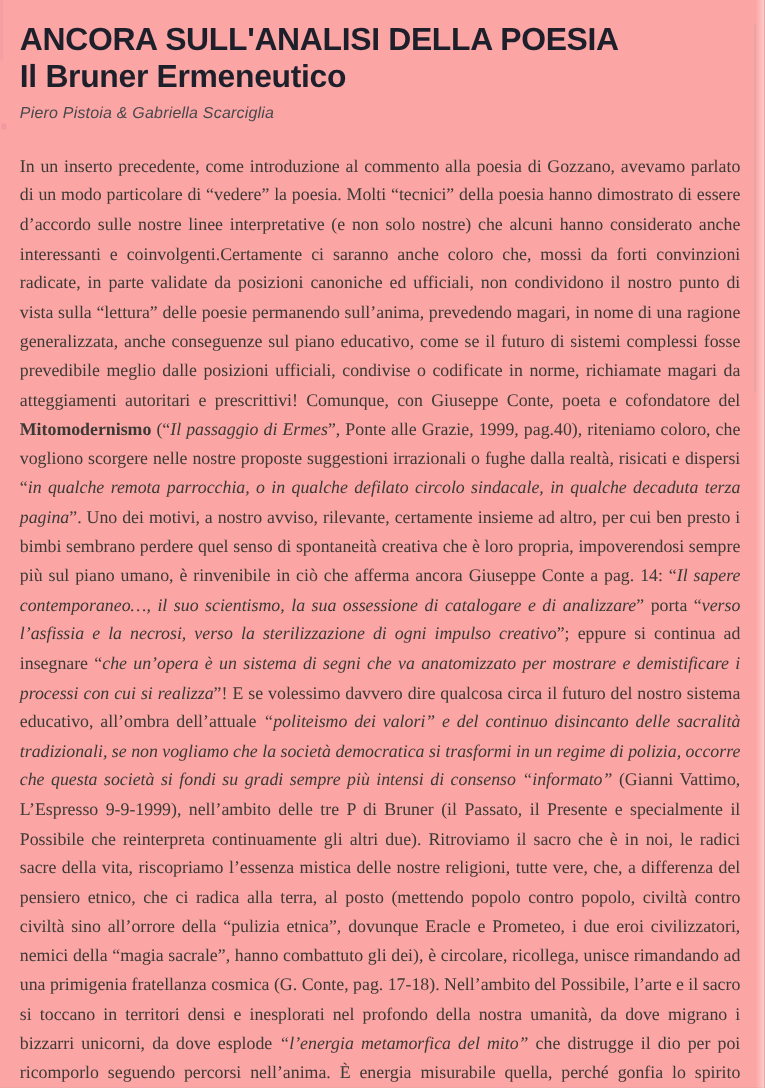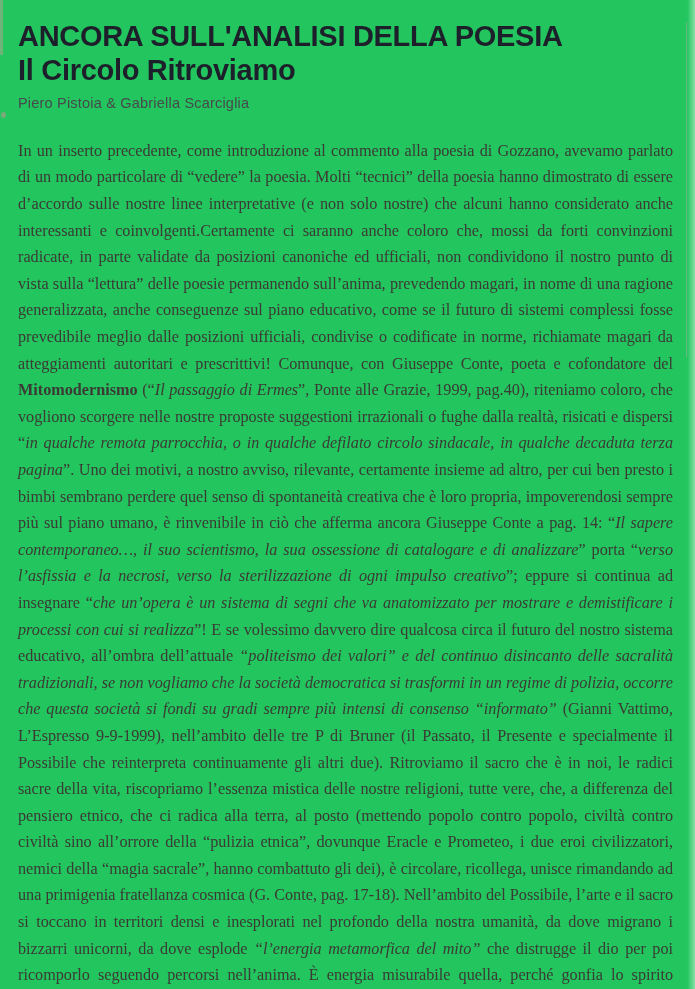--- a/index.html
+++ b/index.html
@@ -18,20 +18,21 @@
     font-family:"Liberation Sans", sans-serif;
     font-weight:700;
     font-size:29px;
     line-height:1.17;
     letter-spacing:-0.3px;
     color:#1d202a;
   }
   .authors{
     margin-top:7px;
     font-family:"Liberation Sans", sans-serif;
+    font-style:italic;
     font-size:14.5px;
     color:#47494d;
     letter-spacing:0.2px;
   }
   .article{
     margin:27px 22px 0 18px;
     color:#3b3a35;
     font-size:16.2px;
     line-height:26.6px;
     text-align:justify;
@@ -41,30 +42,30 @@
   .bd{font-weight:bold;font-family:Liberation Serif, serif;}
   
   .pink-sliver{position:absolute;left:0;top:0;width:3px;height:55px;background:rgba(235,150,160,.38);}
   .pink-dot{position:absolute;left:1px;top:112px;width:5px;height:6px;background:rgba(228,140,152,.45);border-radius:50%;}
   .edge-line-right{position:absolute;left:686px;top:22px;width:1px;height:335px;background:rgba(172,170,162,.5);}
   .paper-shade{position:absolute;right:0;top:0;width:8px;height:100%;background:linear-gradient(to right, rgba(255,255,255,0), rgba(255,255,255,.45));pointer-events:none;}
 </style>
 </head>
 <body>
 
-<div class="page" style="background: #22c55e;">
+<div class="page" style="background: #fca5a5;">
   <div class="pink-sliver"></div>
   <div class="pink-dot"></div>
   <div class="edge-line-right"></div>
   <div class="paper-shade"></div>
 
   <div class="header">
     <div class="title" style="color: rgb(29, 32, 42);">
       <div>ANCORA SULL'ANALISI DELLA POESIA</div>
-      <div>Il Circolo Ritroviamo</div>
+      <div>Il Bruner Ermeneutico</div>
     </div>
     <div class="authors">Piero Pistoia &amp; Gabriella Scarciglia</div>
   </div>
 
   <div class="article" style="color: rgb(59, 58, 53);">
       <p><span class="">In un inserto precedente, come introduzione al commento alla poesia di Gozzano, avevamo parlato di un modo particolare di “vedere” la poesia. Molti “tecnici” della poesia hanno dimostrato di essere d’accordo sulle nostre linee interpretative (e non solo nostre) che alcuni hanno considerato anche interessanti e coinvolgenti.Certamente ci saranno anche coloro che, mossi da forti convinzioni radicate, in parte validate da posizioni canoniche ed ufficiali, non condividono il nostro punto di vista sulla “lettura” delle poesie permanendo sull’anima, prevedendo magari, in nome di una ragione generalizzata, anche conseguenze sul piano educativo, come se il futuro di sistemi complessi fosse prevedibile meglio dalle posizioni ufficiali, condivise o codificate in norme, richiamate magari da atteggiamenti autoritari e prescrittivi! Comunque, con Giuseppe Conte, poeta e cofondatore del </span><span class="bd">Mitomodernismo</span><span class=""> (“</span><span class="it">Il passaggio di Ermes</span><span class="">”, Ponte alle Grazie, 1999, pag.40), riteniamo coloro, che vogliono scorgere nelle nostre proposte suggestioni irrazionali o fughe dalla realtà, risicati e dispersi “</span><span class="it">in qualche remota parrocchia, o in qualche defilato circolo sindacale, in qualche decaduta terza pagina</span><span class="">”. Uno dei motivi, a nostro avviso, rilevante, certamente insieme ad altro, per cui ben presto i bimbi sembrano perdere quel senso di spontaneità creativa che è loro propria, impoverendosi sempre più sul piano umano, è rinvenibile in ciò che afferma ancora Giuseppe Conte a pag. 14: “</span><span class="it">Il sapere contemporaneo…, il suo scientismo, la sua ossessione di catalogare e di analizzare</span><span class="">” porta “</span><span class="it">verso l’asfissia e la necrosi, verso la sterilizzazione di ogni impulso creativo</span><span class="">”; eppure si continua ad insegnare “</span><span class="it">che un’opera è un sistema di segni che va anatomizzato per mostrare e demistificare i processi con cui si realizza</span><span class="">”! E se volessimo davvero dire qualcosa circa il  futuro del nostro sistema educativo, all’ombra dell’attuale </span><span class="it">“politeismo dei valori” e del continuo disincanto delle sacralità tradizionali, se non vogliamo che la società democratica si trasformi in un regime di polizia, occorre che questa società si fondi  su gradi sempre più intensi di consenso “informato”</span><span class=""> (Gianni Vattimo, L’Espresso 9-9-1999), nell’ambito delle tre P di Bruner (il Passato, il Presente e specialmente il Possibile che reinterpreta continuamente gli altri due). Ritroviamo il sacro che è in noi, le radici sacre della vita, riscopriamo l’essenza mistica delle nostre religioni, tutte vere, che, a differenza del pensiero etnico, che ci radica alla terra, al posto (mettendo popolo contro popolo, civiltà contro civiltà sino all’orrore della “pulizia etnica”, dovunque Eracle e Prometeo, i due eroi civilizzatori, nemici della “magia sacrale”, hanno combattuto gli dei), è circolare, ricollega, unisce rimandando ad una primigenia fratellanza cosmica (G. Conte, pag. 17-18). Nell’ambito del Possibile, l’arte e il sacro si toccano in territori densi e inesplorati nel profondo della nostra umanità, da dove migrano i bizzarri unicorni, da dove esplode </span><span class="it">“l’energia metamorfica del mito”</span><span class=""> che distrugge il dio per poi ricomporlo seguendo percorsi nell’anima. È energia misurabile quella, perché gonfia lo spirito umano e modifica i comportamenti: </span></p>
     </div>
 </div>
 
 </body></html>

